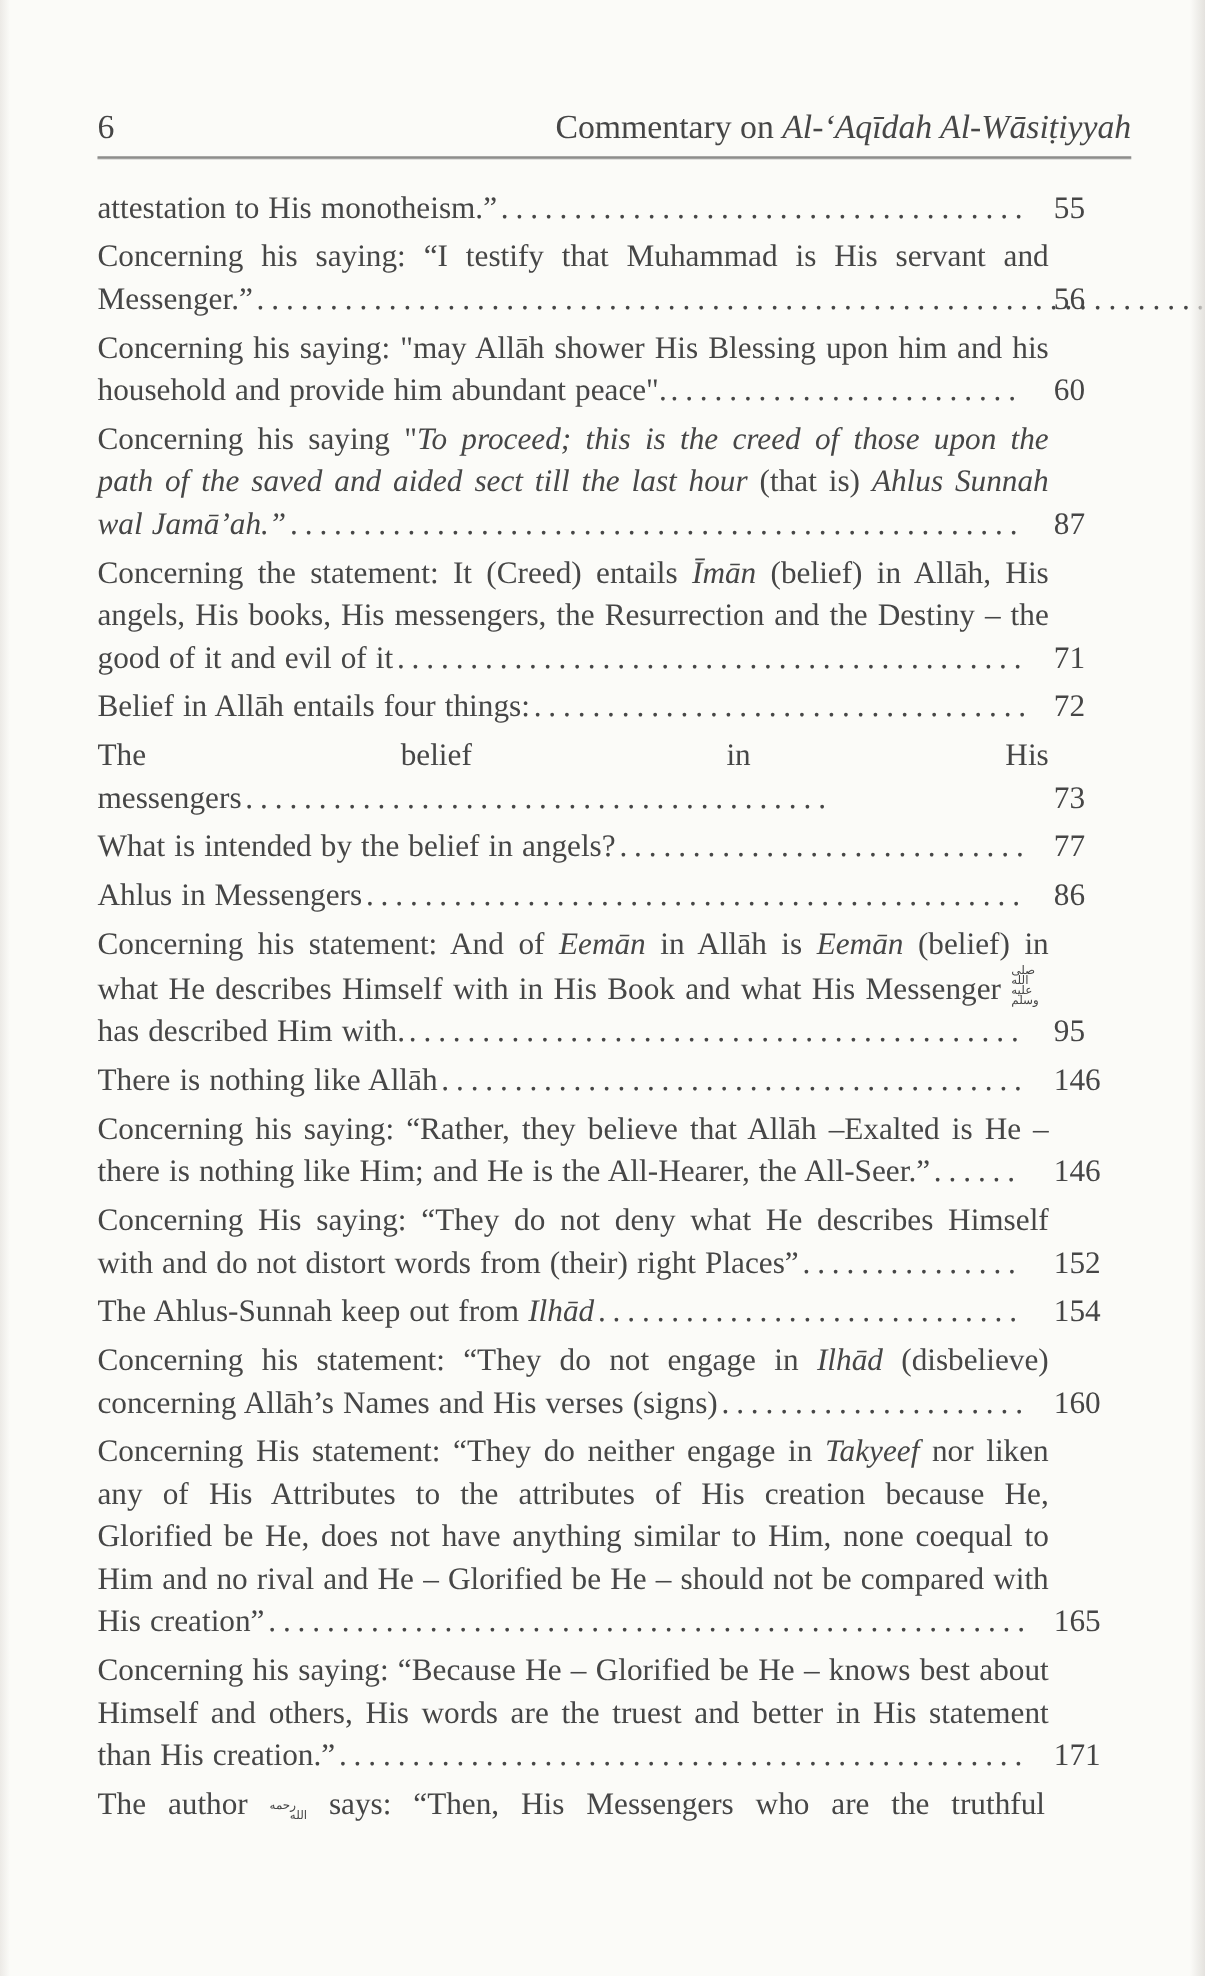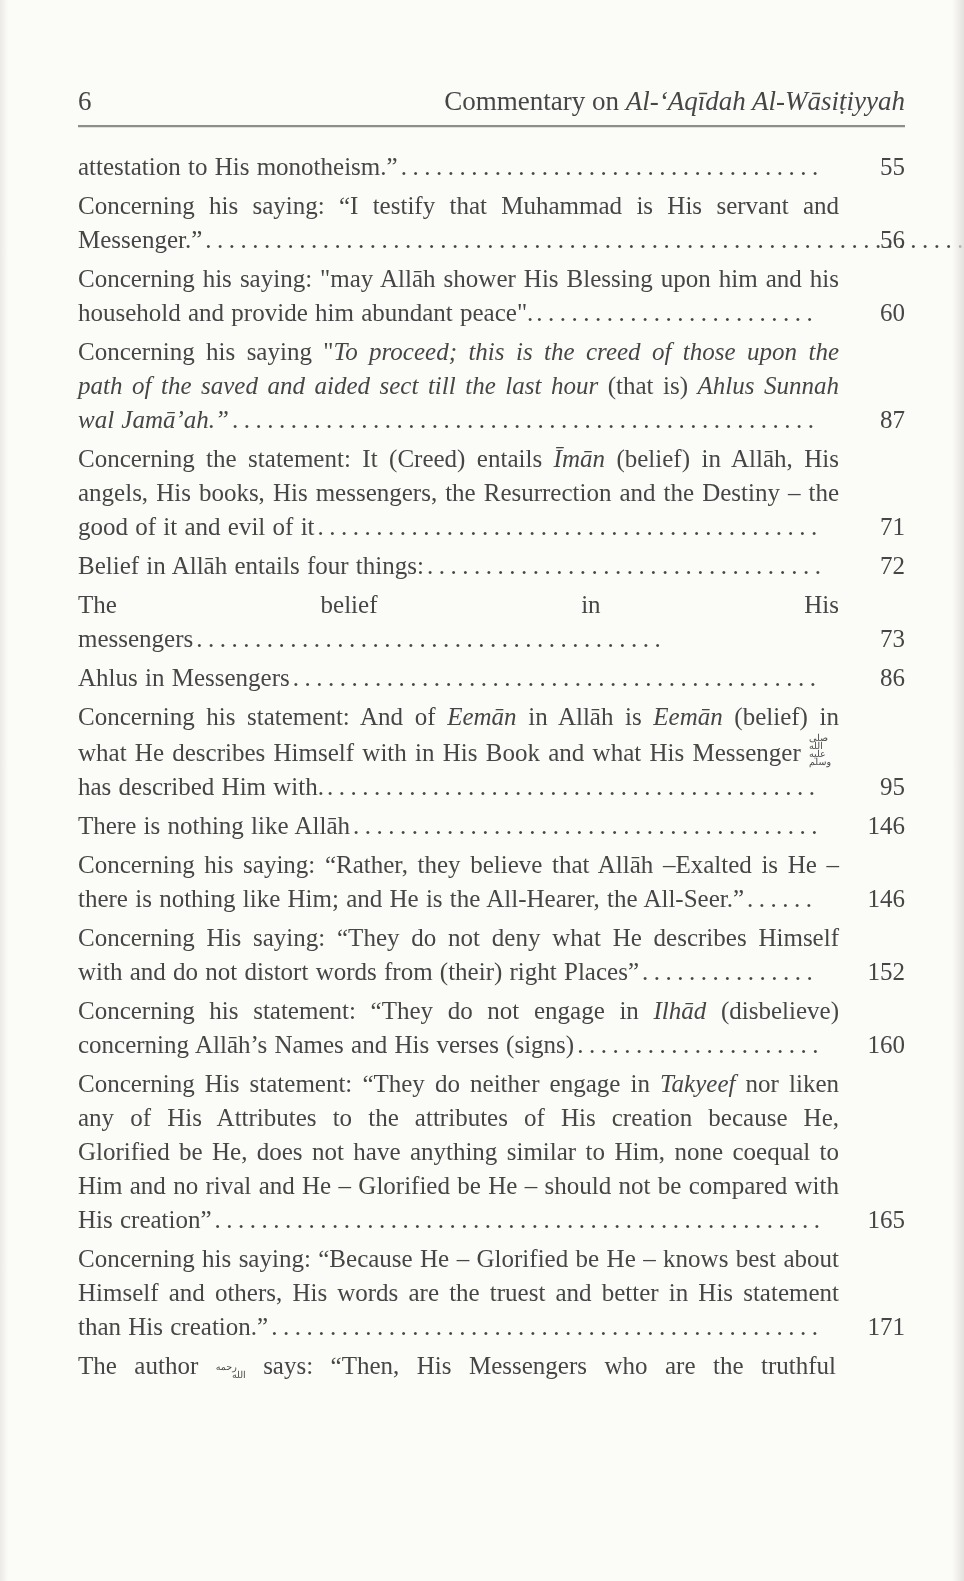--- a/index.html
+++ b/index.html
@@ -35,21 +35,21 @@
   .toc { margin-top:23px; }
   .entry { position:relative; padding-right:66px; margin-bottom:5px; }
   .entry-text {
     margin:0; text-align:justify;
     font-size:25px; line-height:34px;
     word-spacing:1px;
   }
   .entry.justify-last .entry-text { text-align-last:justify; }
   .num {
     position:absolute; right:0; bottom:0; width:62px;
-    font-size:25px; line-height:34px; text-align:right;
+    font-size:25px; line-height:34px; 
   }
   .it { font-style:italic; }
   .ar {
     display:inline-block; width:30px;
     font-size:9.5px; line-height:8px;
     text-align:left; vertical-align:-4px;
     direction:rtl;
   }
   .dots { letter-spacing:5.5px; margin-left:3px; }
 </style>
@@ -89,38 +89,46 @@
   </div>
         <div class="entry">
     <p class="entry-text"><span class="segs"><span>Belief in Allāh entails four things:</span></span><span class="dots">..................................</span></p>
     <span class="num">72</span>
   </div>
         <div class="entry">
     <p class="entry-text"><span class="segs"><span>The belief in His messengers</span></span><span class="dots">........................................</span></p>
     <span class="num">73</span>
   </div>
         <div class="entry">
+    <p class="entry-text"><span class="segs"><span>What is intended by the belief in angels?</span></span><span class="dots">............................</span></p>
+    <span class="num">77</span>
+  </div>
+        <div class="entry">
     <p class="entry-text"><span class="segs"><span>Ahlus in Messengers</span></span><span class="dots">.............................................</span></p>
     <span class="num">86</span>
   </div>
         <div class="entry">
     <p class="entry-text"><span class="segs"><span>Concerning his statement: And of </span><span class="it">Eemān</span><span> in Allāh is </span><span class="it">Eemān</span><span> (belief) in what He describes Himself with in His Book and what His Messenger </span><span class="ar">صلى الله عليه وسلم</span><span> has described Him with.</span></span><span class="dots">..........................................</span></p>
     <span class="num">95</span>
   </div>
         <div class="entry">
     <p class="entry-text"><span class="segs"><span>There is nothing like Allāh</span></span><span class="dots">........................................</span></p>
     <span class="num">146</span>
   </div>
         <div class="entry">
     <p class="entry-text"><span class="segs"><span>Concerning his saying: “Rather, they believe that Allāh –Exalted is He – there is nothing like Him; and He is the All-Hearer, the All-Seer.”</span></span><span class="dots">......</span></p>
     <span class="num">146</span>
   </div>
         <div class="entry">
     <p class="entry-text"><span class="segs"><span>Concerning His saying: “They do not deny what He describes Himself with and do not distort words from (their) right Places”</span></span><span class="dots">...............</span></p>
     <span class="num">152</span>
+  </div>
+        <div class="entry">
+    <p class="entry-text"><span class="segs"><span>The Ahlus-Sunnah keep out from </span><span class="it">Ilhād</span></span><span class="dots">.............................</span></p>
+    <span class="num">154</span>
   </div>
         <div class="entry">
     <p class="entry-text"><span class="segs"><span>Concerning his statement: “They do not engage in </span><span class="it">Ilhād</span><span> (disbelieve) concerning Allāh’s Names and His verses (signs)</span></span><span class="dots">.....................</span></p>
     <span class="num">160</span>
   </div>
         <div class="entry">
     <p class="entry-text"><span class="segs"><span>Concerning His statement: “They do neither engage in </span><span class="it">Takyeef</span><span> nor liken any of His Attributes to the attributes of His creation because He, Glorified be He, does not have anything similar to Him, none coequal to Him and no rival and He – Glorified be He – should not be compared with His creation”</span></span><span class="dots">....................................................</span></p>
     <span class="num">165</span>
   </div>
         <div class="entry">

